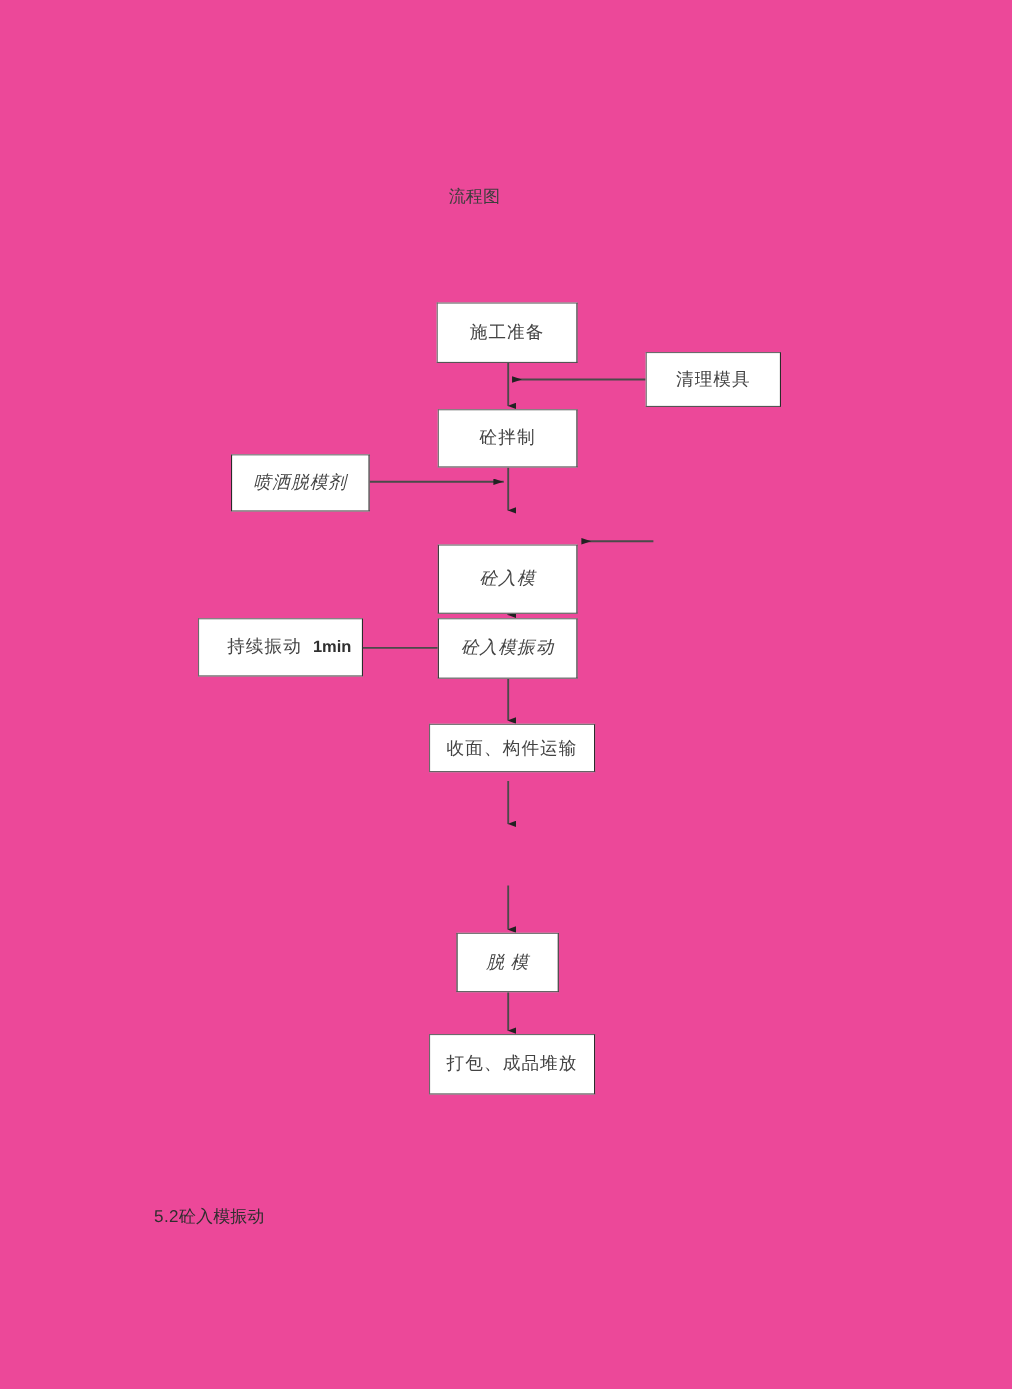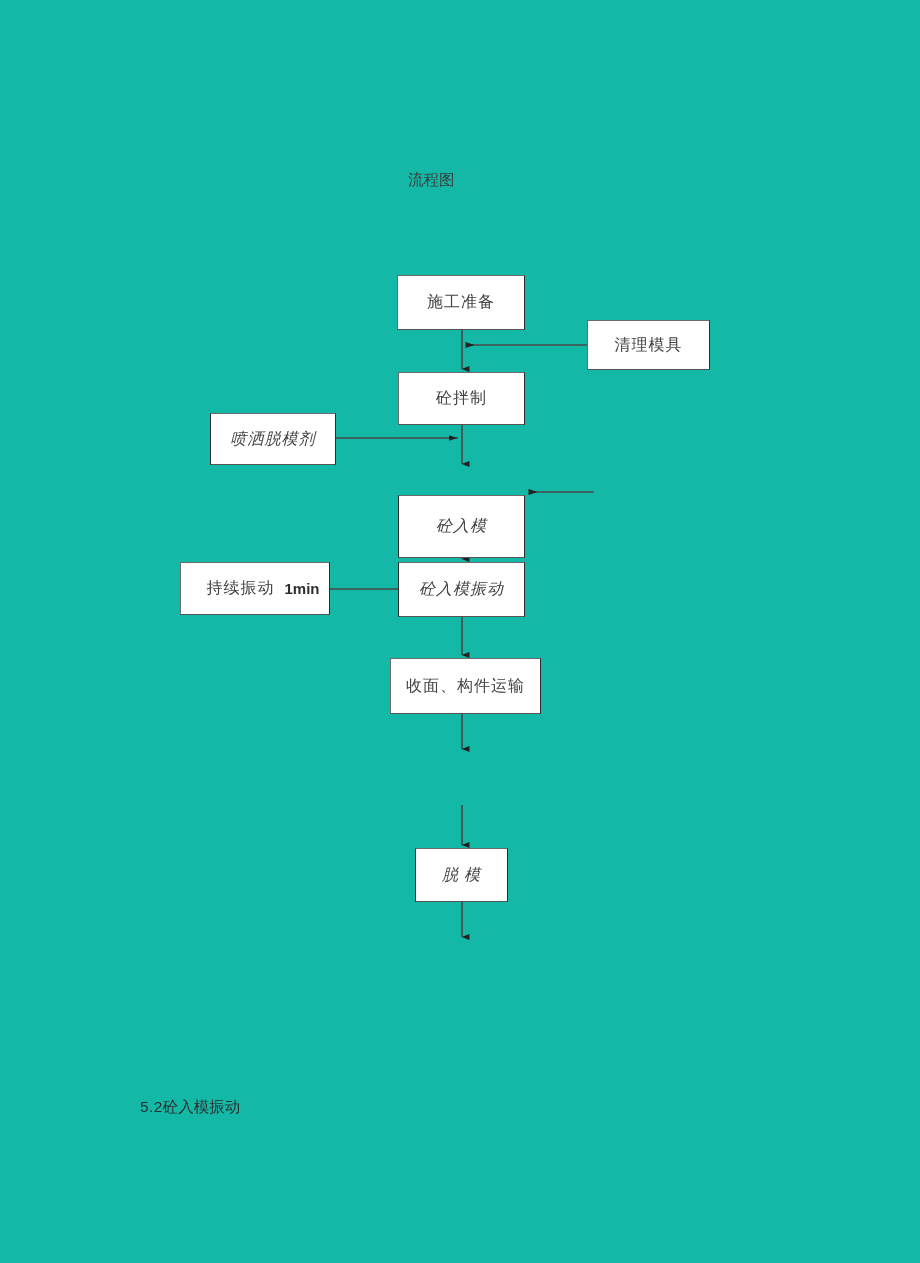--- a/index.html
+++ b/index.html
@@ -11,21 +11,21 @@
     width: 920px;
     height: 1263px;
     position: relative;
     font-family: "Liberation Serif", "DejaVu Serif", serif;
     color: #3a3a3a;
     overflow: hidden;
   }
   #page {
     position: absolute;
     inset: 0;
-    background: #14b8a6;
+    background: #ec4899;
   }
   
   .doc-text {
     position: absolute;
     font-family: "Liberation Serif", "DejaVu Serif", serif;
     font-size: 15.5px;
     line-height: 20px;
     color: #3d3d3d;
     white-space: pre;
   }
@@ -141,23 +141,24 @@
 
     <div class="node heavy-left" style="left: 210px; top: 413px; width: 126px; height: 52px;">喷洒脱模剂</div>
 
     <div class="node heavy-left" style="left: 398px; top: 495px; width: 127px; height: 63px;">砼入模</div>
 
 
     <div class="node" style="left: 180px; top: 562px; width: 150px; height: 53px; padding-left: 16px;">持续振动  <span class="unit">1min</span></div>
 
     <div class="node heavy-left" style="left: 398px; top: 562px; width: 127px; height: 55px;">砼入模振动</div>
 
-    <div class="node" style="left: 390px; top: 658px; width: 151px; height: 56px;">收面、构件运输</div>
+    <div class="node" style="left: 390px; top: 658px; width: 151px; height: 44px;">收面、构件运输</div>
 
 
     <div class="node heavy-left" style="left: 415px; top: 848px; width: 93px; height: 54px;">脱 模</div>
 
+    <div class="node" style="left: 390px; top: 940px; width: 151px; height: 55px;">打包、成品堆放</div>
 
   </div>
 
   <div class="doc-text" id="section-heading"><span class="num">5.2</span><span>砼入模振动</span></div>
 
 </div>
 
 </body></html>

